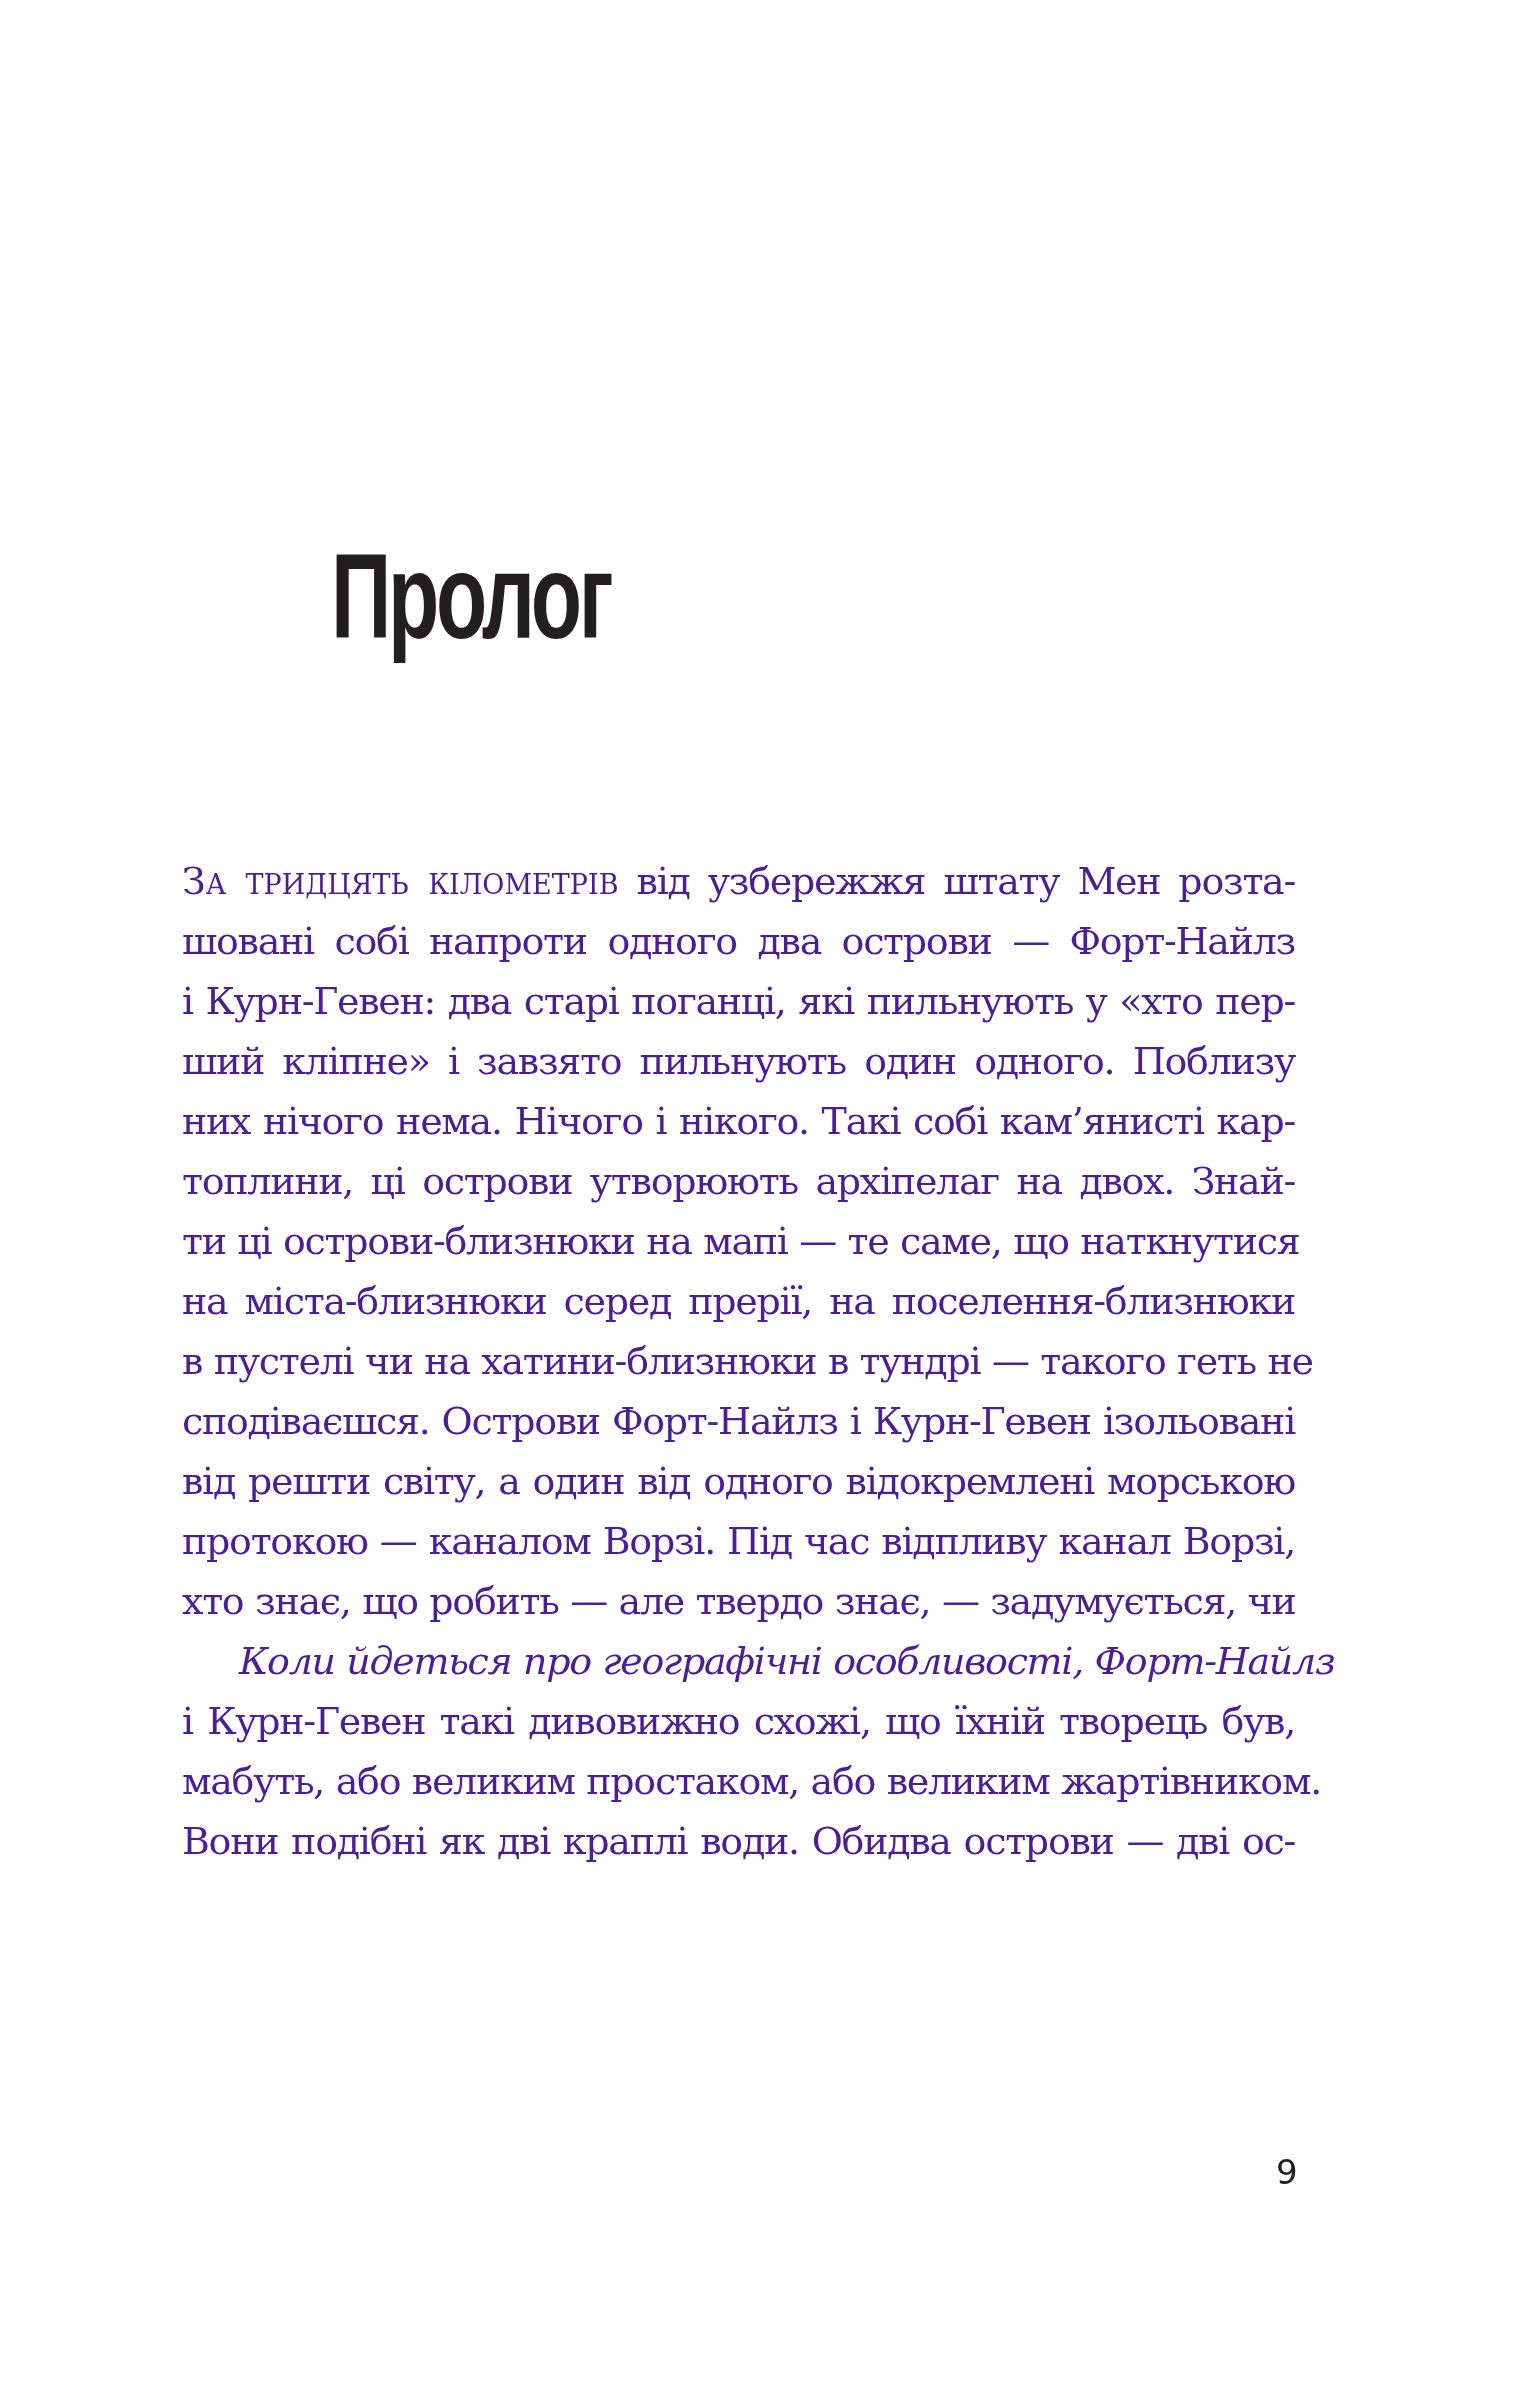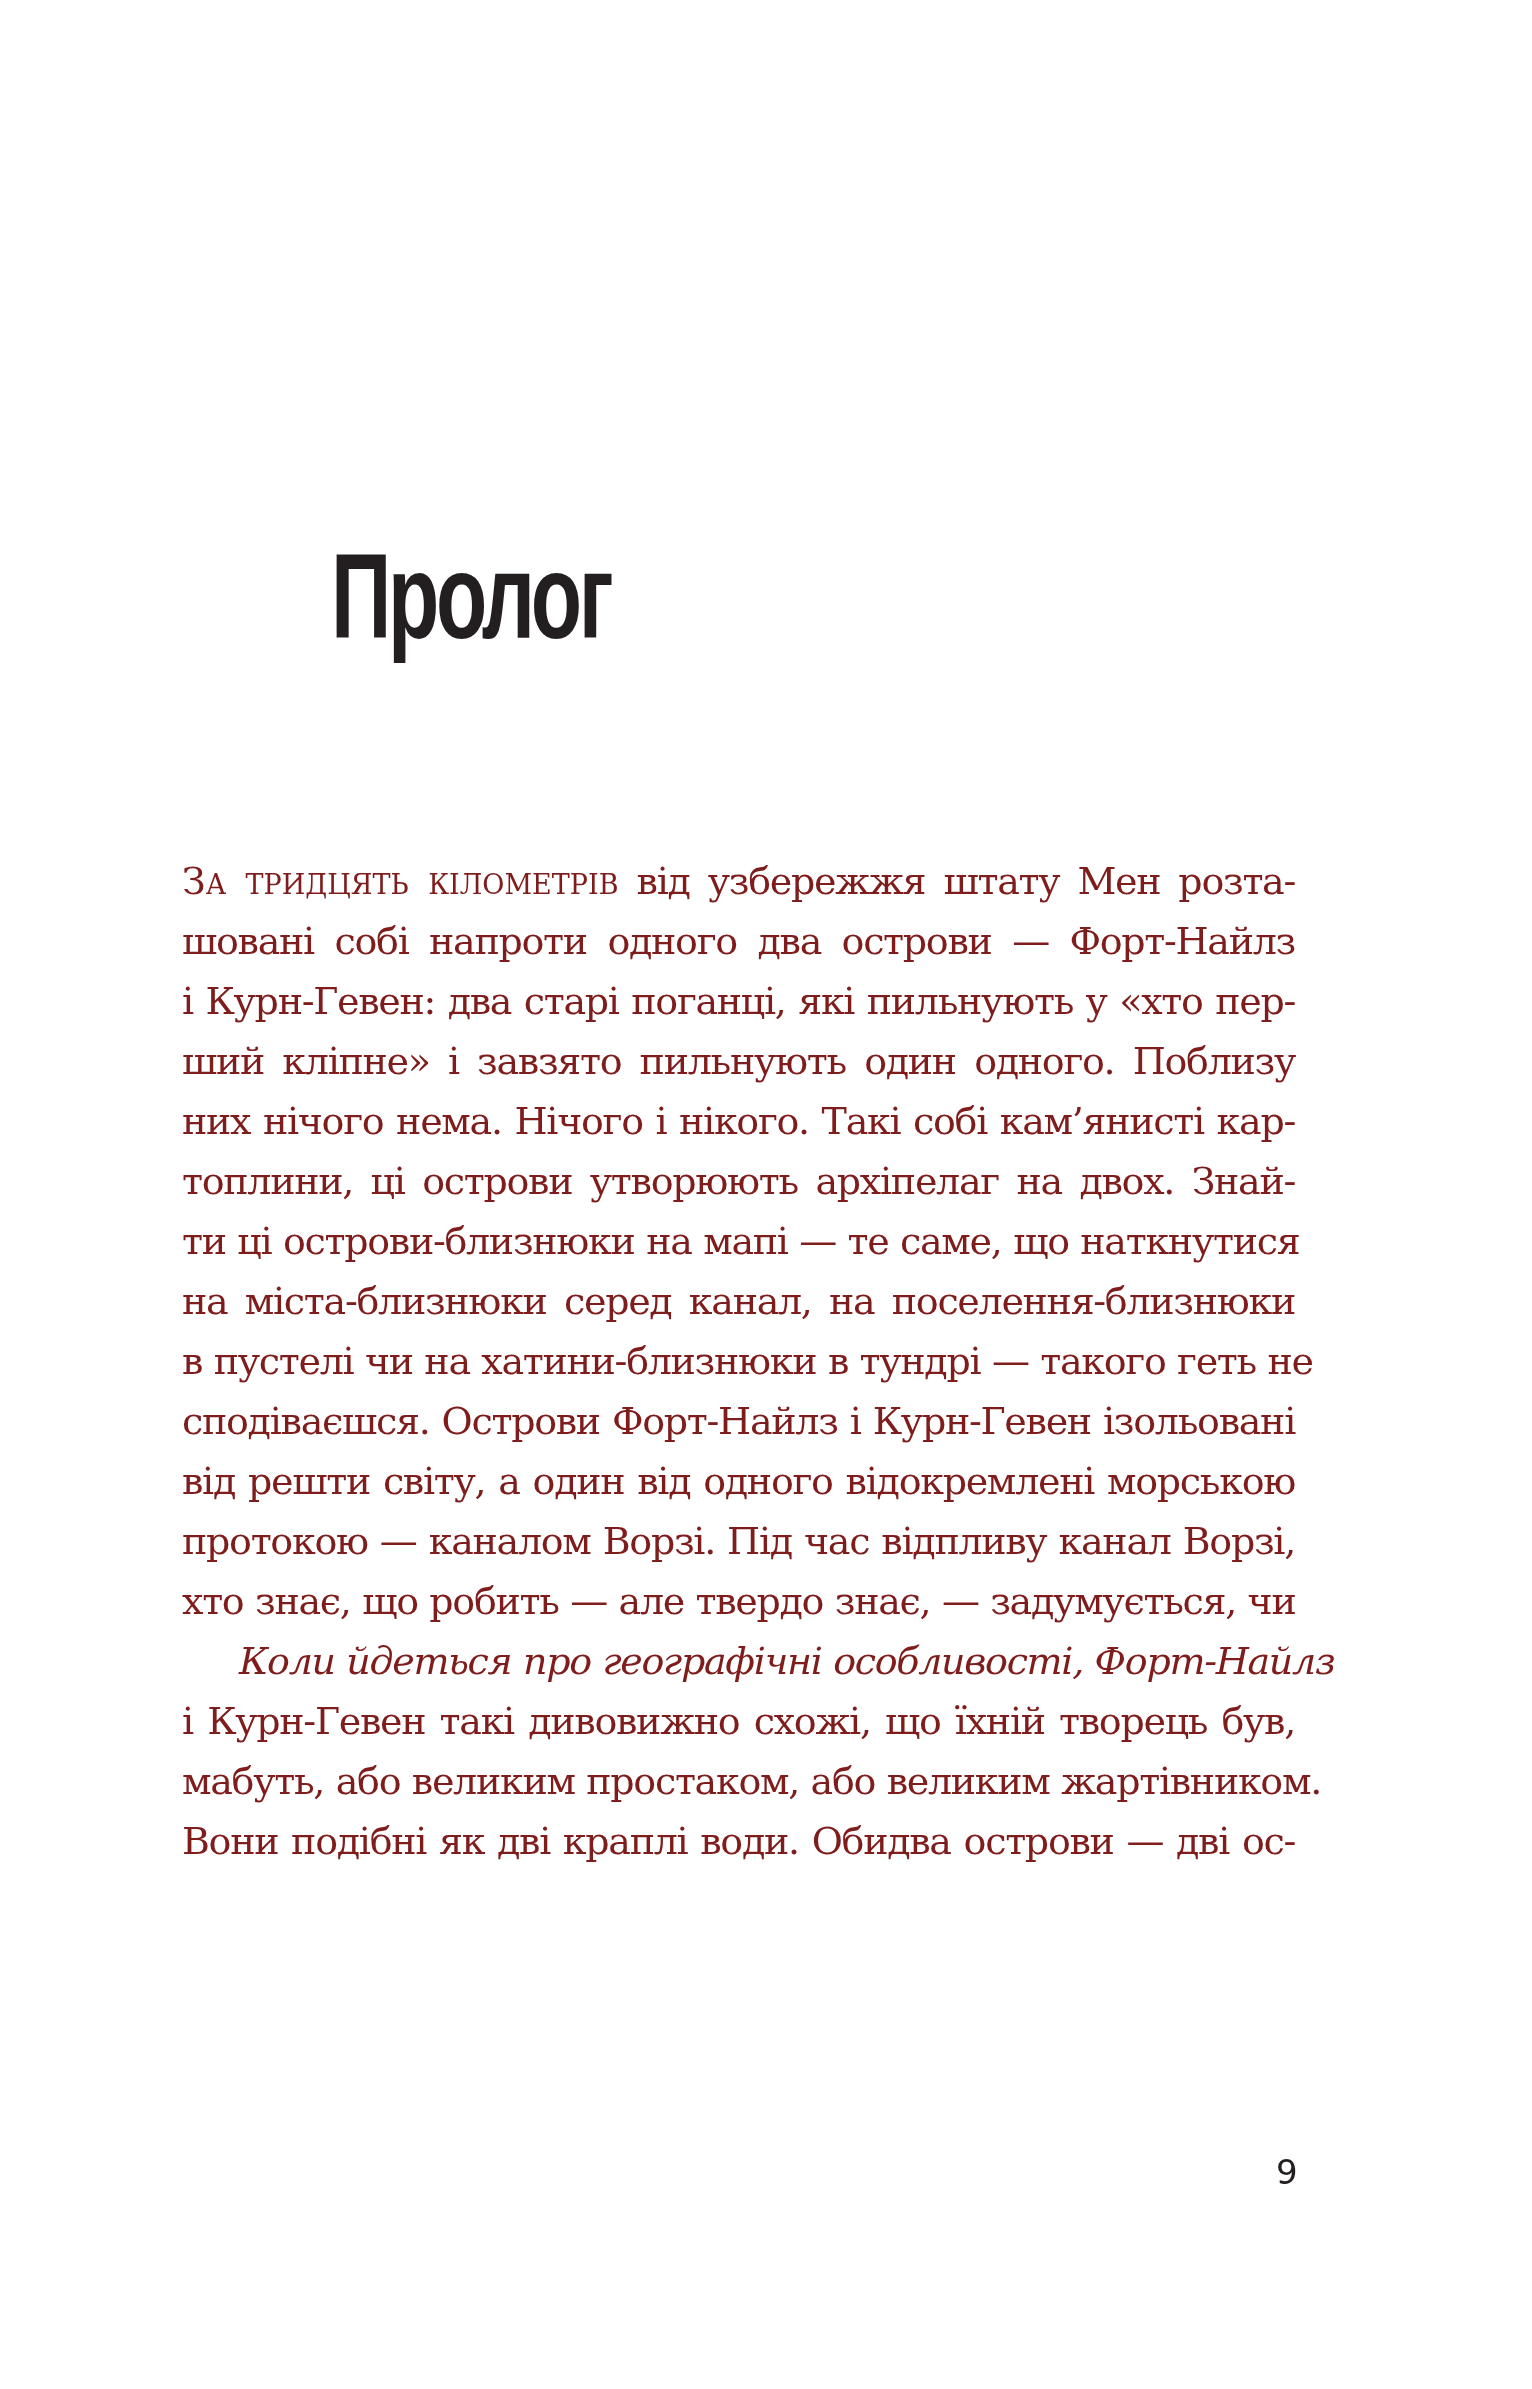--- a/index.html
+++ b/index.html
@@ -38,21 +38,21 @@
       display: block;
       height: 60px;
       line-height: 60px;
       font-family: "DejaVu Serif", serif;
       font-size: 38px;
       white-space: nowrap;
       text-align: justify;
       text-align-last: justify;
       letter-spacing: -1.3px;
       word-spacing: 0.8px;
-      color: #7f1d1d;
+      color: #4c1d95;
     }
     .line.last {
       text-align-last: left;
     }
     .line.indent {
       padding-left: 57px;
       font-style: italic;
     }
     .smallcaps {
       font-variant: small-caps;
@@ -75,21 +75,21 @@
 
 <div class="text-block">
   <div class="paragraph">
     <span class="line"><span class="smallcaps">За тридцять кілометрів</span><span> від узбережжя штату Мен розта-</span></span>
     <span class="line">шовані собі напроти одного два острови — Форт-Найлз</span>
     <span class="line">і Курн-Гевен: два старі поганці, які пильнують у «хто пер-</span>
     <span class="line">ший кліпне» і завзято пильнують один одного. Поблизу</span>
     <span class="line">них нічого нема. Нічого і нікого. Такі собі кам’янисті кар-</span>
     <span class="line">топлини, ці острови утворюють архіпелаг на двох. Знай-</span>
     <span class="line">ти ці острови-близнюки на мапі — те саме, що наткнутися</span>
-    <span class="line">на міста-близнюки серед канал, на поселення-близнюки</span>
+    <span class="line">на міста-близнюки серед прерії, на поселення-близнюки</span>
     <span class="line">в пустелі чи на хатини-близнюки в тундрі — такого геть не</span>
     <span class="line">сподіваєшся. Острови Форт-Найлз і Курн-Гевен ізольовані</span>
     <span class="line">від решти світу, а один від одного відокремлені морською</span>
     <span class="line">протокою — каналом Ворзі. Під час відпливу канал Ворзі,</span>
     <span class="line">хто знає, що робить — але твердо знає, — задумується, чи</span>
   </div>
   <div class="paragraph">
     <span class="line indent">Коли йдеться про географічні особливості, Форт-Найлз</span>
     <span class="line">і Курн-Гевен такі дивовижно схожі, що їхній творець був,</span>
     <span class="line">мабуть, або великим простаком, або великим жартівником.</span>

